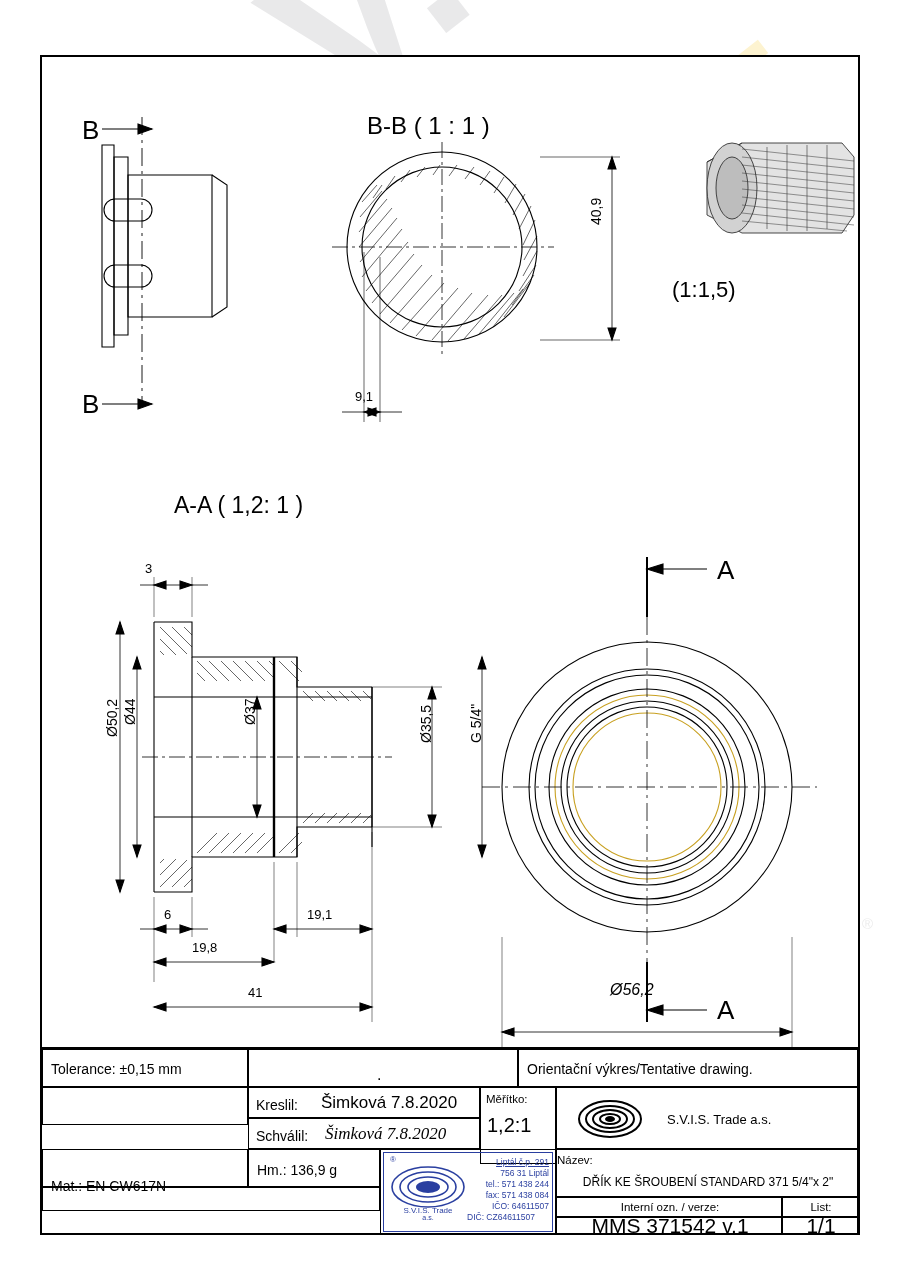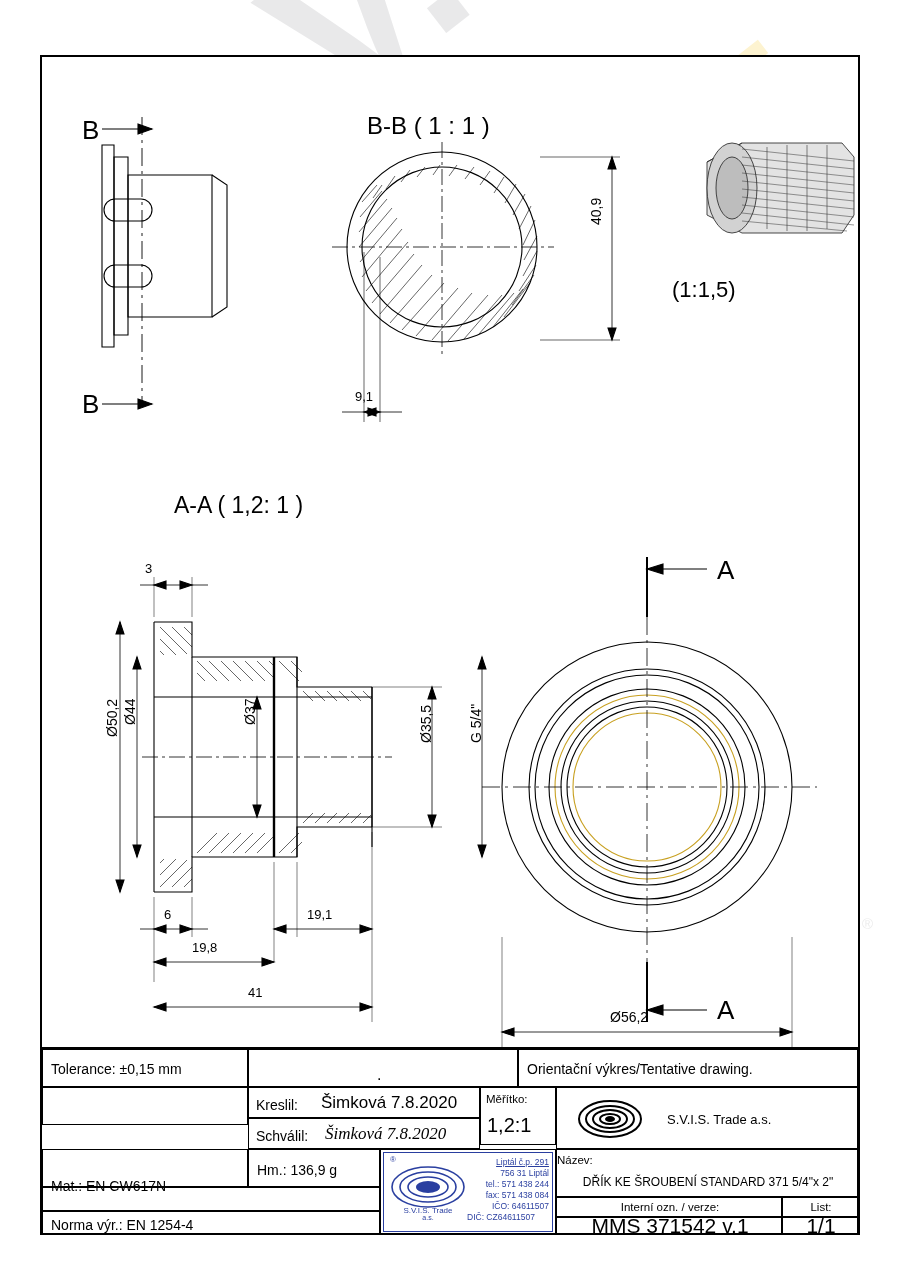--- a/index.html
+++ b/index.html
@@ -289,21 +289,21 @@
   <div class="lbl" style="left:103px;top:504px;font-size:13px;">3</div>
   <div class="lbl" style="left:62px;top:680px;font-size:14px;transform:rotate(-90deg);transform-origin:left top;">Ø50,2</div>
   <div class="lbl" style="left:80px;top:668px;font-size:14px;transform:rotate(-90deg);transform-origin:left top;">Ø44</div>
   <div class="lbl" style="left:200px;top:668px;font-size:14px;transform:rotate(-90deg);transform-origin:left top;">Ø37</div>
   <div class="lbl" style="left:376px;top:686px;font-size:14px;transform:rotate(-90deg);transform-origin:left top;">Ø35,5</div>
   <div class="lbl" style="left:426px;top:686px;font-size:14px;transform:rotate(-90deg);transform-origin:left top;">G 5/4"</div>
   <div class="lbl" style="left:122px;top:850px;font-size:13px;">6</div>
   <div class="lbl" style="left:265px;top:850px;font-size:13px;">19,1</div>
   <div class="lbl" style="left:150px;top:883px;font-size:13px;">19,8</div>
   <div class="lbl" style="left:206px;top:928px;font-size:13px;">41</div>
-  <div class="lbl" style="left:568px;top:952px;font-size:14px;">Ø56,2</div>
+  <div class="lbl" style="left:568px;top:924px;font-size:16px;font-style:italic;">Ø56,2</div>
 
   <div class="tb">
 
     <div class="cell" style="left:0;top:0;width:206px;height:38px;">
       <div class="txt" style="left:8px;top:11px;">Tolerance: ±0,15 mm</div>
     </div>
     <div class="cell" style="left:206px;top:0;width:270px;height:38px;">
       <div class="txt" style="left:128px;top:16px;font-size:16px;">.</div>
     </div>
     <div class="cell" style="left:476px;top:0;width:340px;height:38px;">
@@ -315,21 +315,21 @@
     <div class="cell" style="left:206px;top:38px;width:232px;height:31px;">
       <div class="txt" style="left:7px;top:9px;">Kreslil:</div>
       <div class="txt" style="left:72px;top:5px;font-size:17px;">Šimková 7.8.2020</div>
     </div>
 
     <div class="cell" style="left:206px;top:69px;width:232px;height:31px;">
       <div class="txt" style="left:7px;top:9px;">Schválil:</div>
       <div class="txt hand" style="left:76px;top:5px;font-size:17px;">Šimková 7.8.2020</div>
     </div>
 
-    <div class="cell" style="left:438px;top:38px;width:76px;height:58px;">
+    <div class="cell" style="left:438px;top:38px;width:76px;height:77px;">
       <div class="txt" style="left:5px;top:5px;font-size:11.5px;">Měřítko:</div>
       <div class="txt" style="left:6px;top:26px;font-size:20px;">1,2:1</div>
     </div>
 
     <div class="cell" style="left:514px;top:38px;width:302px;height:62px;">
       <svg width="70" height="46" viewBox="0 0 70 46" style="left:18px;top:8px;">
         <g fill="none" stroke="#000" stroke-width="2">
           <ellipse cx="35" cy="23" rx="31" ry="18"></ellipse>
           <ellipse cx="35" cy="23" rx="24" ry="13"></ellipse>
           <ellipse cx="35" cy="23" rx="17" ry="9"></ellipse>
@@ -383,18 +383,15 @@
     </div>
     <div class="cell" style="left:514px;top:168px;width:226px;height:18px;border-bottom:none;">
       <div class="txt" style="left:0;top:-4px;width:226px;text-align:center;font-size:21px;">MMS 371542 v.1</div>
     </div>
     <div class="cell" style="left:740px;top:168px;width:76px;height:18px;border-bottom:none;">
       <div class="txt" style="left:0;top:-4px;width:76px;text-align:center;font-size:21px;">1/1</div>
     </div>
 
     <div class="cell" style="left:0;top:138px;width:338px;height:24px;"></div>
 
-    <div class="cell" style="left:0;top:162px;width:338px;height:24px;border-bottom:none;">
-      <div class="txt" style="left:8px;top:5px;">Norma výr.: EN 1254-4</div>
-    </div>
 
   </div>
 </div>
 
 </body></html>

